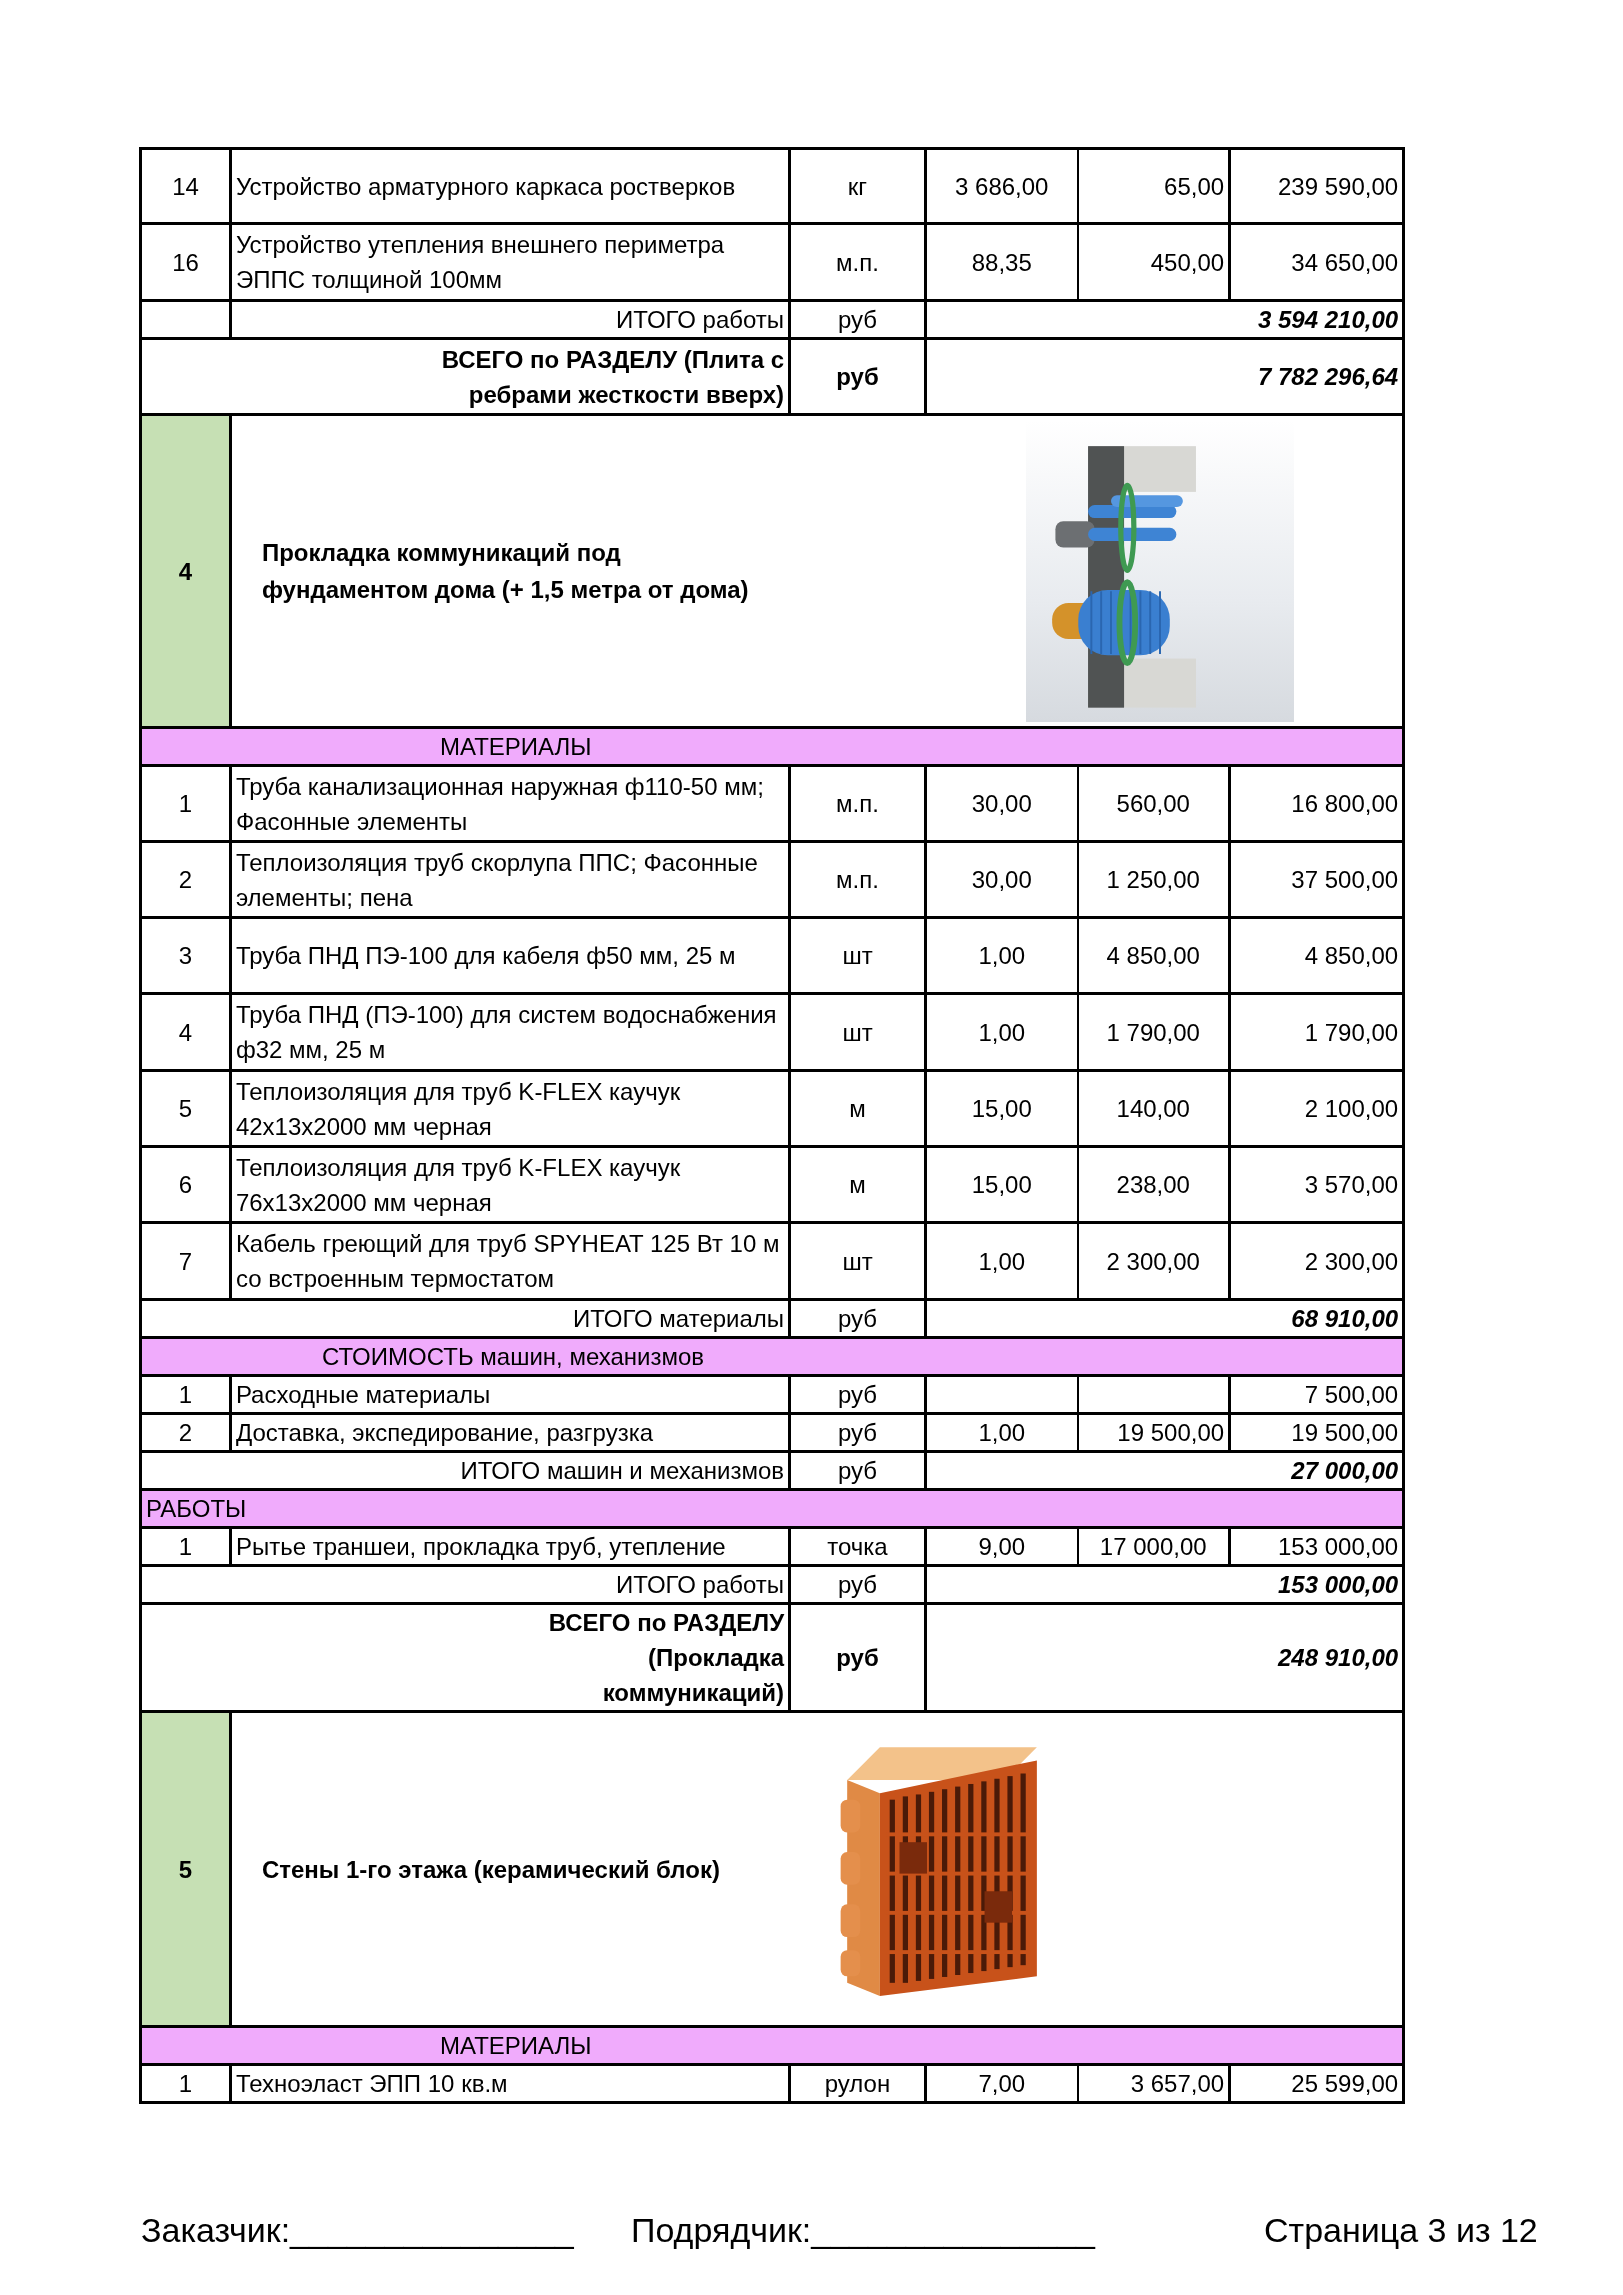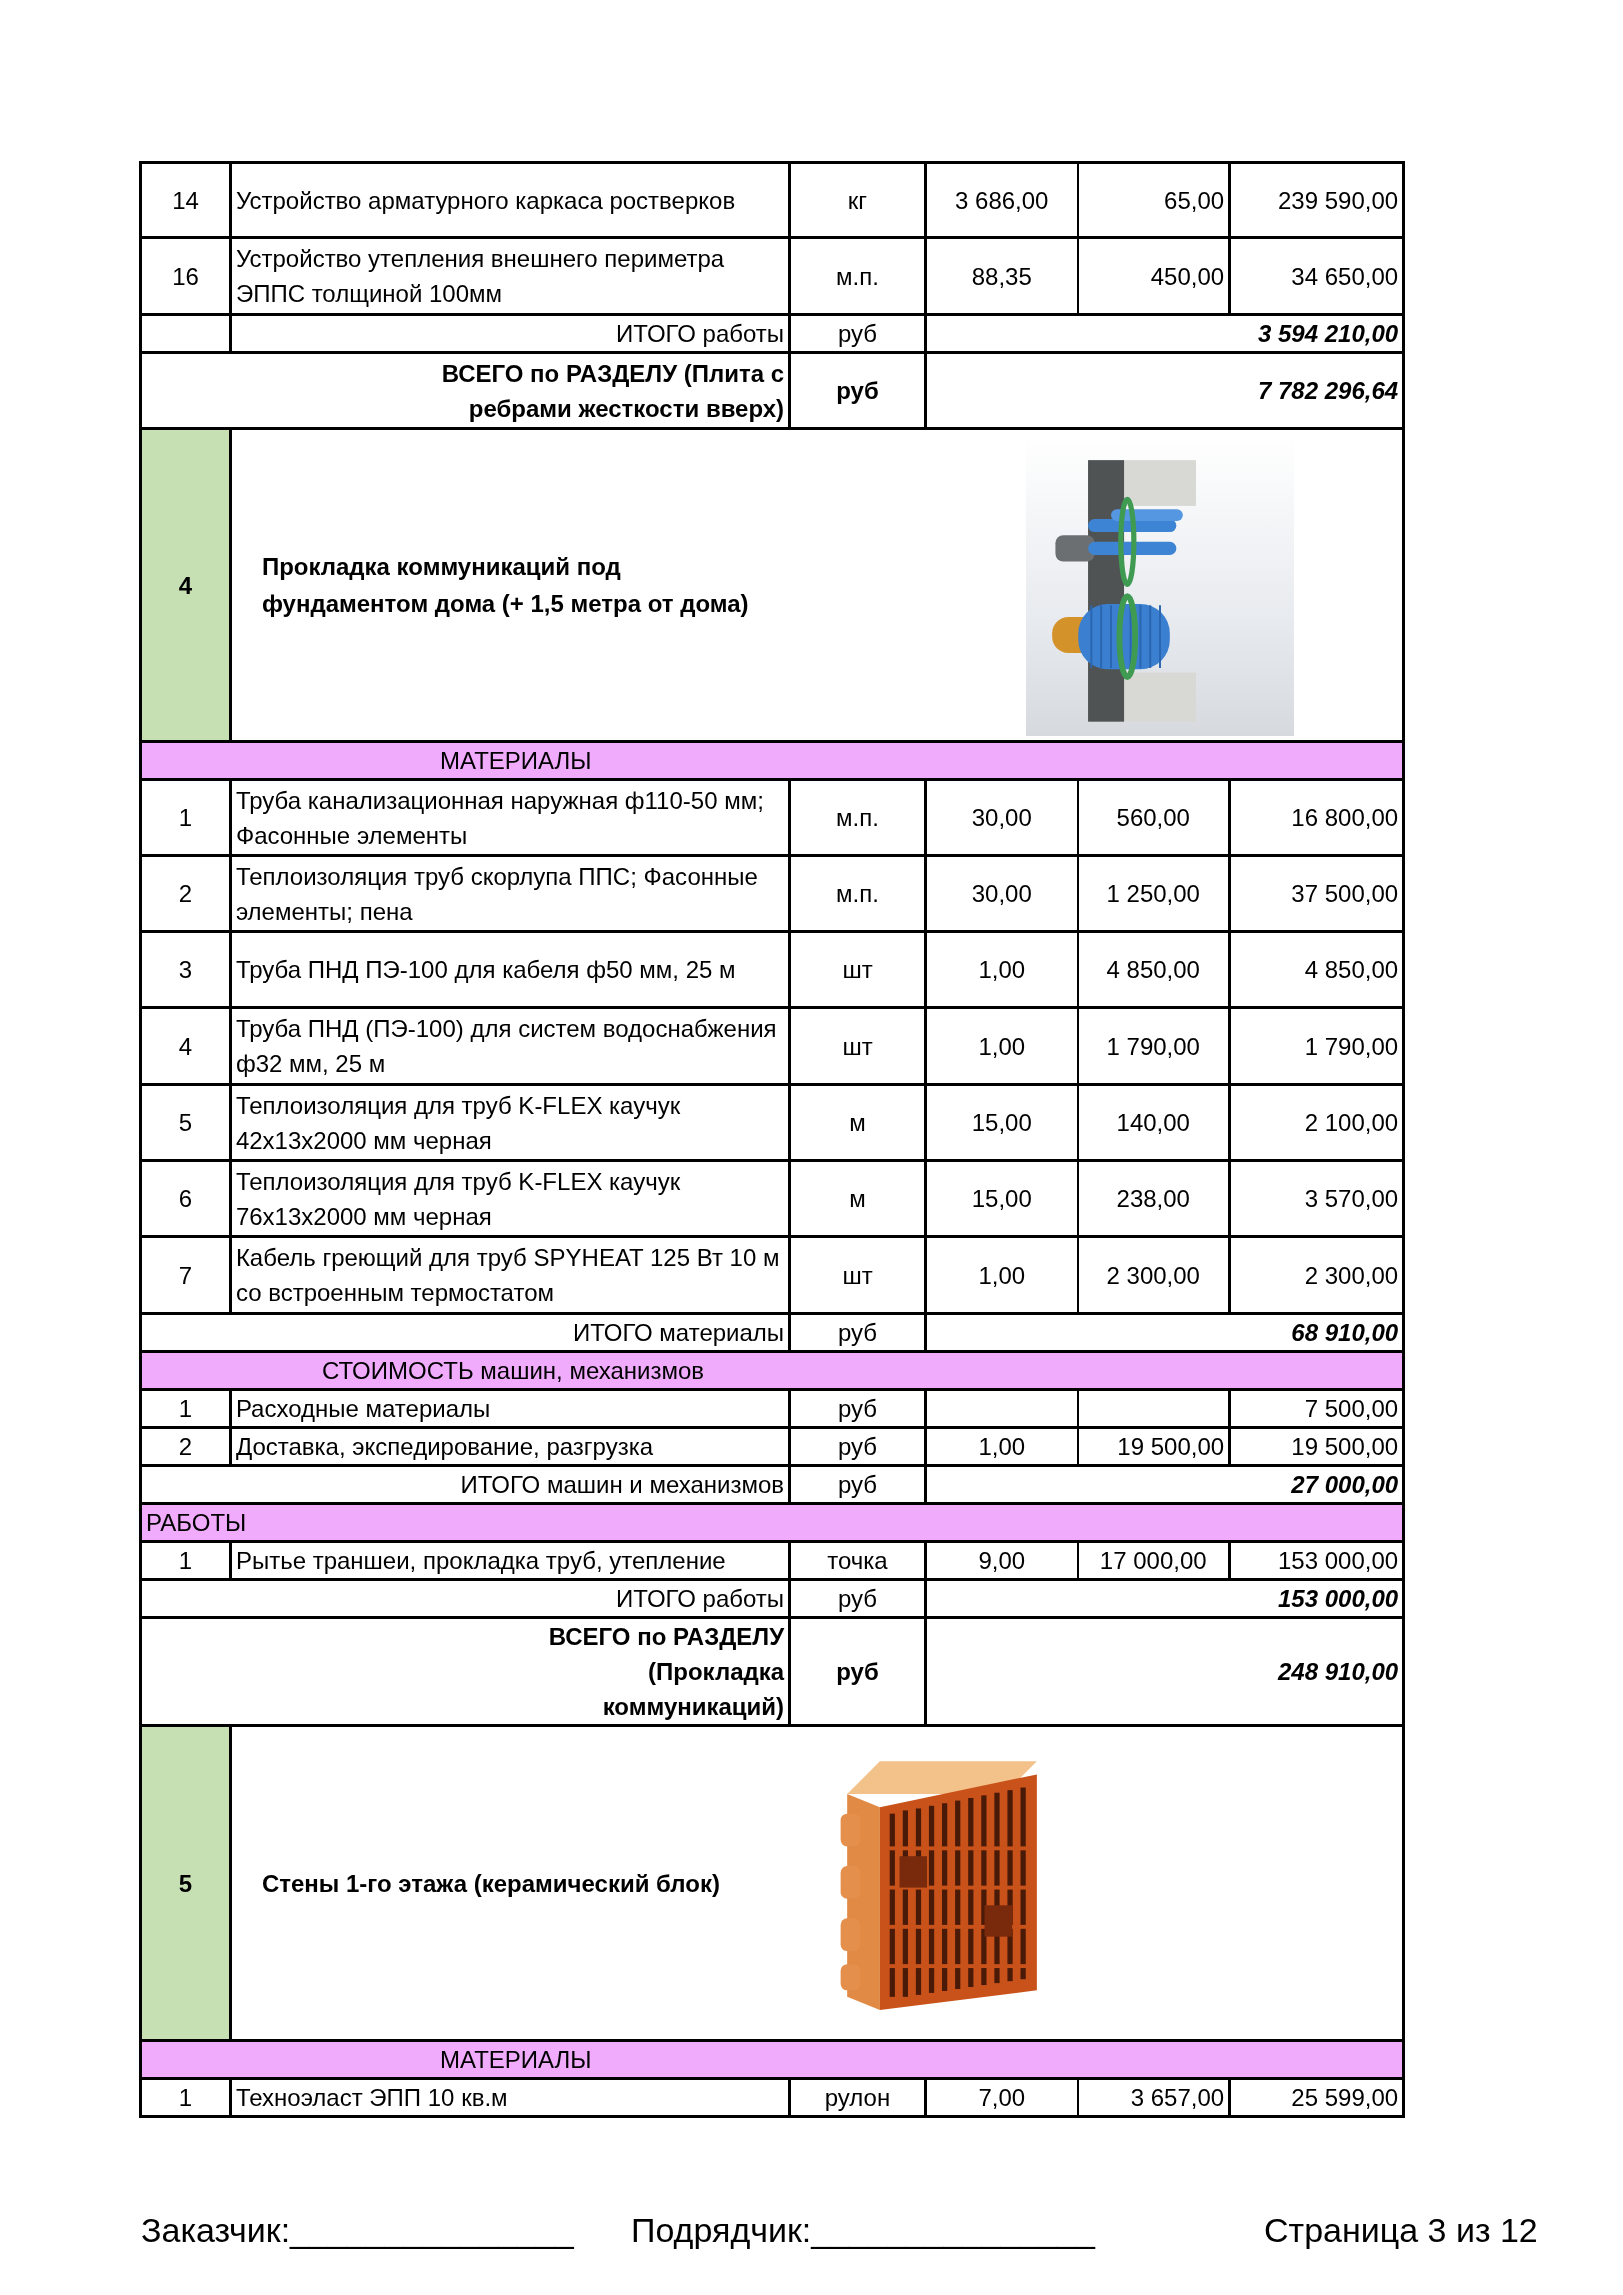--- a/index.html
+++ b/index.html
@@ -1,18 +1,18 @@
 <!DOCTYPE html>
 <html style="font-size:10.5px"><head>
 <meta charset="utf-8">
 <style>
   html, body { margin: 0; padding: 0; background: #ffffff; }
   body { width: 1623px; height: 2295px; position: relative; overflow: hidden;
          font-family: "Liberation Sans", "DejaVu Sans", sans-serif; color: #000; }
-  table.est { position: absolute; left: 139px; top: 161px; border-collapse: collapse;
+  table.est { position: absolute; left: 139px; top: 147px; border-collapse: collapse;
               table-layout: fixed; width: 1263px; }
   table.est td { border: 3.3px solid #000; padding: 0 3.9px; font-size: 24px; line-height: 35px;
                  vertical-align: middle; overflow: hidden; white-space: normal; }
   table.est td.thin-v { border-left-width: 2px; border-right-width: 2px; }
   .c-num { text-align: center; }
   .c-desc { text-align: left; }
   .c-unit { text-align: center; }
   .c-qty { text-align: center; }
   .c-price-r { text-align: right; }
   .c-price-c { text-align: center; }

